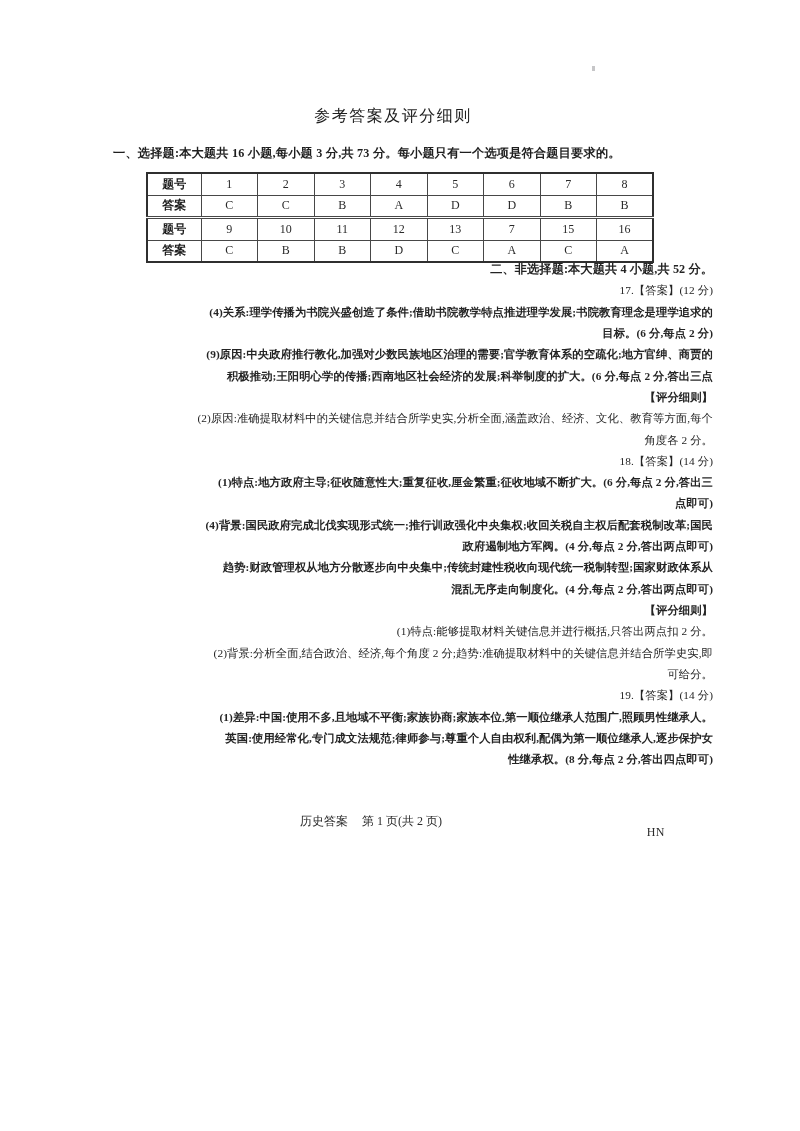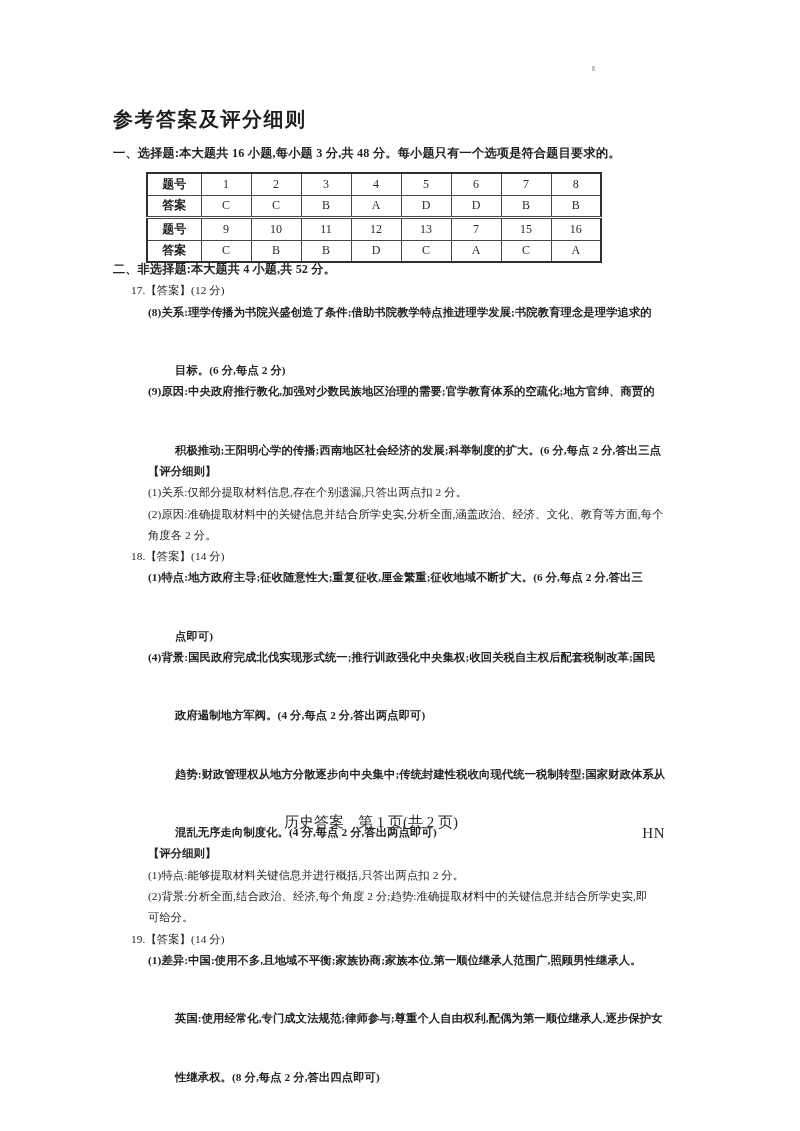--- a/index.html
+++ b/index.html
@@ -5,59 +5,59 @@
   html,body { margin:0; padding:0; }
   body {
     width:800px; height:1131px; background:#ffffff;
     font-family:"Liberation Serif","DejaVu Serif",serif;
     color:#1e1e1e;
   }
   .sheet { position:relative; width:800px; height:1131px; background:#ffffff; overflow:hidden; }
 
   .doc-title {
     position:absolute; top:106px; left:113px; width:560px;
-    font-size:20px; font-weight:700; letter-spacing:1.5px;
+    text-align:center; font-size:16px; font-weight:400; letter-spacing:1.5px;
     white-space:nowrap;
   }
 
   .sec-heading {
     position:absolute; left:113px;
     font-size:12.2px; font-weight:700; white-space:nowrap; letter-spacing:0.2px;
   }
   .sec1 { top:145px; }
 
   table.answers {
     position:absolute; top:172px; left:146px;
-    width:456px; border-collapse:collapse; table-layout:fixed;
+    width:508px; border-collapse:collapse; table-layout:fixed;
     border:2px solid #2f2f2f;
   }
   table.answers td {
     border:1px solid #474747; height:20.5px; padding:0;
     text-align:center; vertical-align:middle;
     font-size:12px; color:#2a2a2a;
   }
   table.answers td.hd { font-weight:700; font-size:12px; color:#1b1b1b; }
   table.answers tr.sep td { border-top:3px double #474747; }
 
   .content {
     position:absolute; left:113px; top:259px; width:600px;
     font-size:11.3px; line-height:21.32px; white-space:nowrap;
     color:#242424; letter-spacing:0.1px;
   }
   .content .h2 { font-size:12.2px; font-weight:700; }
-  .line { height:21.32px; }
+  .line { height:21.32px;text-align:right; }
   .item { padding-left:18px; }
   .item .lbl { font-weight:400; }
   .p1 { padding-left:35px; }
-  .p2 { padding-left:62px;margin-top:37px; }
+  .p2 { padding-left:62px; }
   .b { font-weight:700; }
 
   .footer {
     position:absolute; top:813px; left:113px; width:560px; height:22px;
-    font-size:15px; color:#2a2a2a;
+    font-size:12px; color:#2a2a2a;
   }
   .footer-center {
     position:absolute; left:0; width:516px; text-align:center; white-space:nowrap;
   }
   .footer-center .gap { display:inline-block; width:14px; }
   .footer-code { position:absolute; right:8px; top:12px; letter-spacing:0.5px; }
 
   .artifact {
     position:absolute; left:592px; top:66px; width:3px; height:5px;
     background:#c6c6c8;
@@ -65,21 +65,21 @@
 </style>
 </head>
 <body>
 
 <div class="sheet">
 
   <div class="artifact"></div>
 
   <div class="doc-title">参考答案及评分细则</div>
 
-  <div class="sec-heading sec1">一、选择题:本大题共 16 小题,每小题 3 分,共 48 分。每小题只有一个选项是符合题目要求的。</div>
+  <div class="sec-heading sec1">一、选择题:本大题共 16 小题,每小题 3 分,共 73 分。每小题只有一个选项是符合题目要求的。</div>
 
   <table class="answers">
     <colgroup>
       <col style="width:54px">
         <col>
         <col>
         <col>
         <col>
         <col>
         <col>
@@ -131,26 +131,25 @@
         <td>C</td>
         <td>A</td>
       </tr>
     </tbody>
   </table>
 
   <div class="content">
     <div class="line h2">二、非选择题:本大题共 4 小题,共 52 分。</div>
 
     <div class="line item"><span>17.</span><span class="lbl">【答案】</span><span>(12 分)</span></div>
-    <div class="line p1 b">(8)关系:理学传播为书院兴盛创造了条件;借助书院教学特点推进理学发展;书院教育理念是理学追求的</div>
+    <div class="line p1 b">(4)关系:理学传播为书院兴盛创造了条件;借助书院教学特点推进理学发展;书院教育理念是理学追求的</div>
     <div class="line p2 b">目标。(6 分,每点 2 分)</div>
     <div class="line p1 b">(9)原因:中央政府推行教化,加强对少数民族地区治理的需要;官学教育体系的空疏化;地方官绅、商贾的</div>
     <div class="line p2 b">积极推动;王阳明心学的传播;西南地区社会经济的发展;科举制度的扩大。(6 分,每点 2 分,答出三点</div>
     <div class="line p1 b">【评分细则】</div>
-    <div class="line p1">(1)关系:仅部分提取材料信息,存在个别遗漏,只答出两点扣 2 分。</div>
     <div class="line p1">(2)原因:准确提取材料中的关键信息并结合所学史实,分析全面,涵盖政治、经济、文化、教育等方面,每个</div>
     <div class="line p1">角度各 2 分。</div>
 
     <div class="line item"><span>18.</span><span class="lbl">【答案】</span><span>(14 分)</span></div>
     <div class="line p1 b">(1)特点:地方政府主导;征收随意性大;重复征收,厘金繁重;征收地域不断扩大。(6 分,每点 2 分,答出三</div>
     <div class="line p2 b">点即可)</div>
     <div class="line p1 b">(4)背景:国民政府完成北伐实现形式统一;推行训政强化中央集权;收回关税自主权后配套税制改革;国民</div>
     <div class="line p2 b">政府遏制地方军阀。(4 分,每点 2 分,答出两点即可)</div>
     <div class="line p2 b">趋势:财政管理权从地方分散逐步向中央集中;传统封建性税收向现代统一税制转型;国家财政体系从</div>
     <div class="line p2 b">混乱无序走向制度化。(4 分,每点 2 分,答出两点即可)</div>

